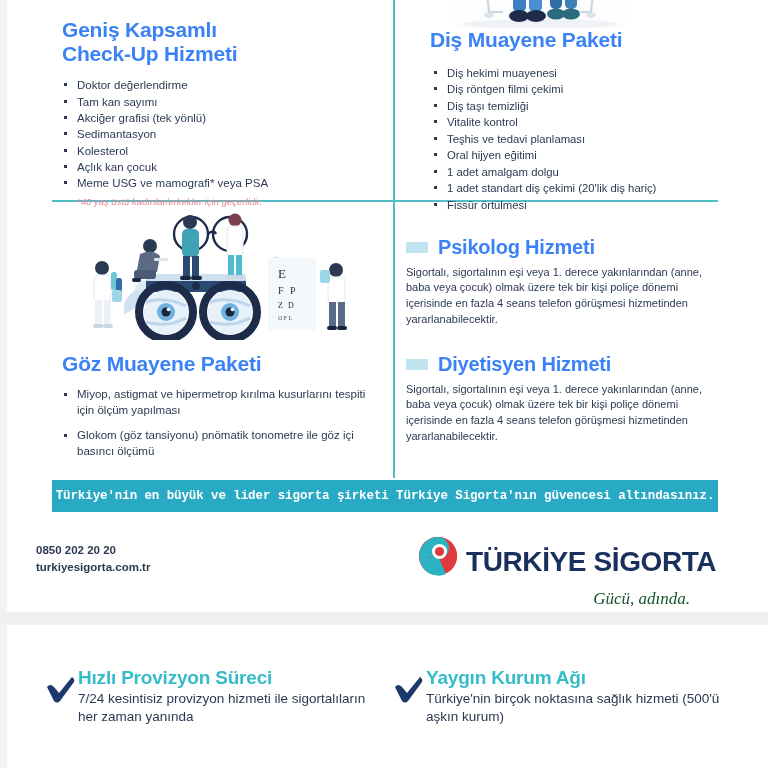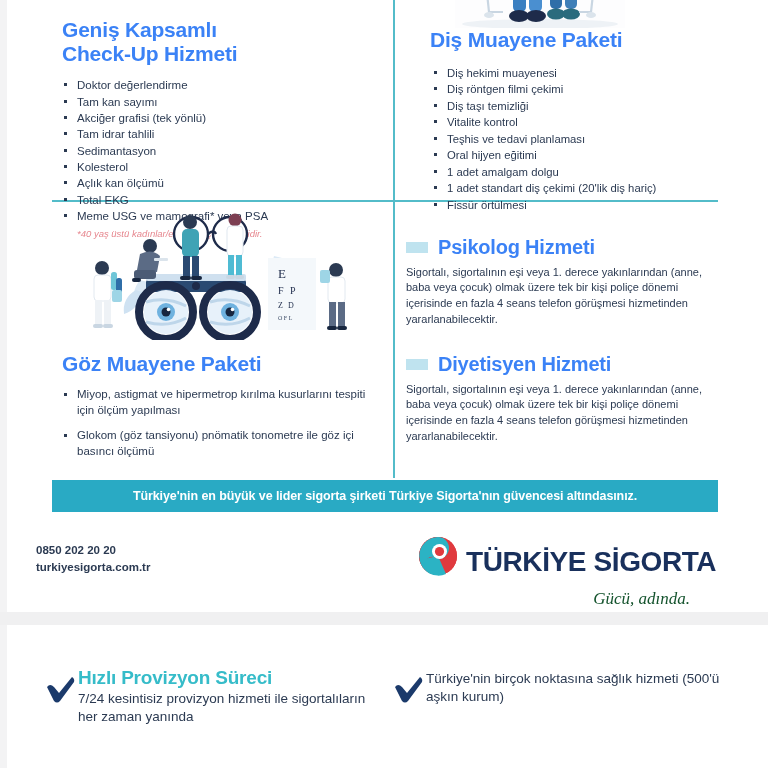--- a/index.html
+++ b/index.html
@@ -113,20 +113,21 @@
     left: 52px; top: 480px;
     width: 666px; height: 32px;
     background: #29aac4;
     display: flex; align-items: center; justify-content: center;
   }
   #banner span {
     color: #ffffff;
     font-size: 12.5px;
     font-weight: bold;
     letter-spacing: -0.1px;
+    font-family: Liberation Mono, monospace;
   }
 
   
   #contact {
     position: absolute; left: 36px; top: 542px;
     color: #2b3a52; font-size: 11.5px; line-height: 1.5;
     font-weight: bold;
   }
 
   
@@ -200,25 +201,23 @@
 
   <div id="blk-checkup">
     <div class="sec-title">
       <div>Geniş Kapsamlı</div>
       <div>Check-Up Hizmeti</div>
     </div>
     <ul class="bl">
       <li>Doktor değerlendirme</li>
       <li>Tam kan sayımı</li>
       <li>Akciğer grafisi (tek yönlü)</li>
-      <li>Tam idrar tahlili</li>
       <li>Sedimantasyon</li>
       <li>Kolesterol</li>
-      <li>Açlık kan ölçümü</li>
-      <li>Total EKG</li>
+      <li>Açlık kan çocuk</li>
       <li>Meme USG ve mamografi* veya PSA</li>
     </ul>
     <div class="footnote">*40 yaş üstü kadınlar/erkekler için geçerlidir.</div>
   </div>
 
   <div id="blk-dental">
     <div class="sec-title">Diş Muayene Paketi</div>
     <ul class="bl">
       <li>Diş hekimi muayenesi</li>
       <li>Diş röntgen filmi çekimi</li>
@@ -369,17 +368,18 @@
       <div class="feat-title">Hızlı Provizyon Süreci</div>
       <div class="feat-body">7/24 kesintisiz provizyon hizmeti ile sigortalıların her zaman yanında</div>
     </div>
   </div>
 
   <div class="feature" id="feat-right">
     <svg class="check-icon" viewBox="0 0 34 34">
       <path d="M3 17 q3 -4 7 0 l5 6 l13 -16 q3 2 2 5 l-14 19 q-3 3 -6 0 z" fill="#1b3a6b"></path>
     </svg>
     <div>
+      <div class="feat-title">Yaygın Kurum Ağı</div>
       <div class="feat-body">Türkiye'nin birçok noktasına sağlık hizmeti (500'ü aşkın kurum)</div>
     </div>
   </div>
 
 </div>
 
 </body></html>

